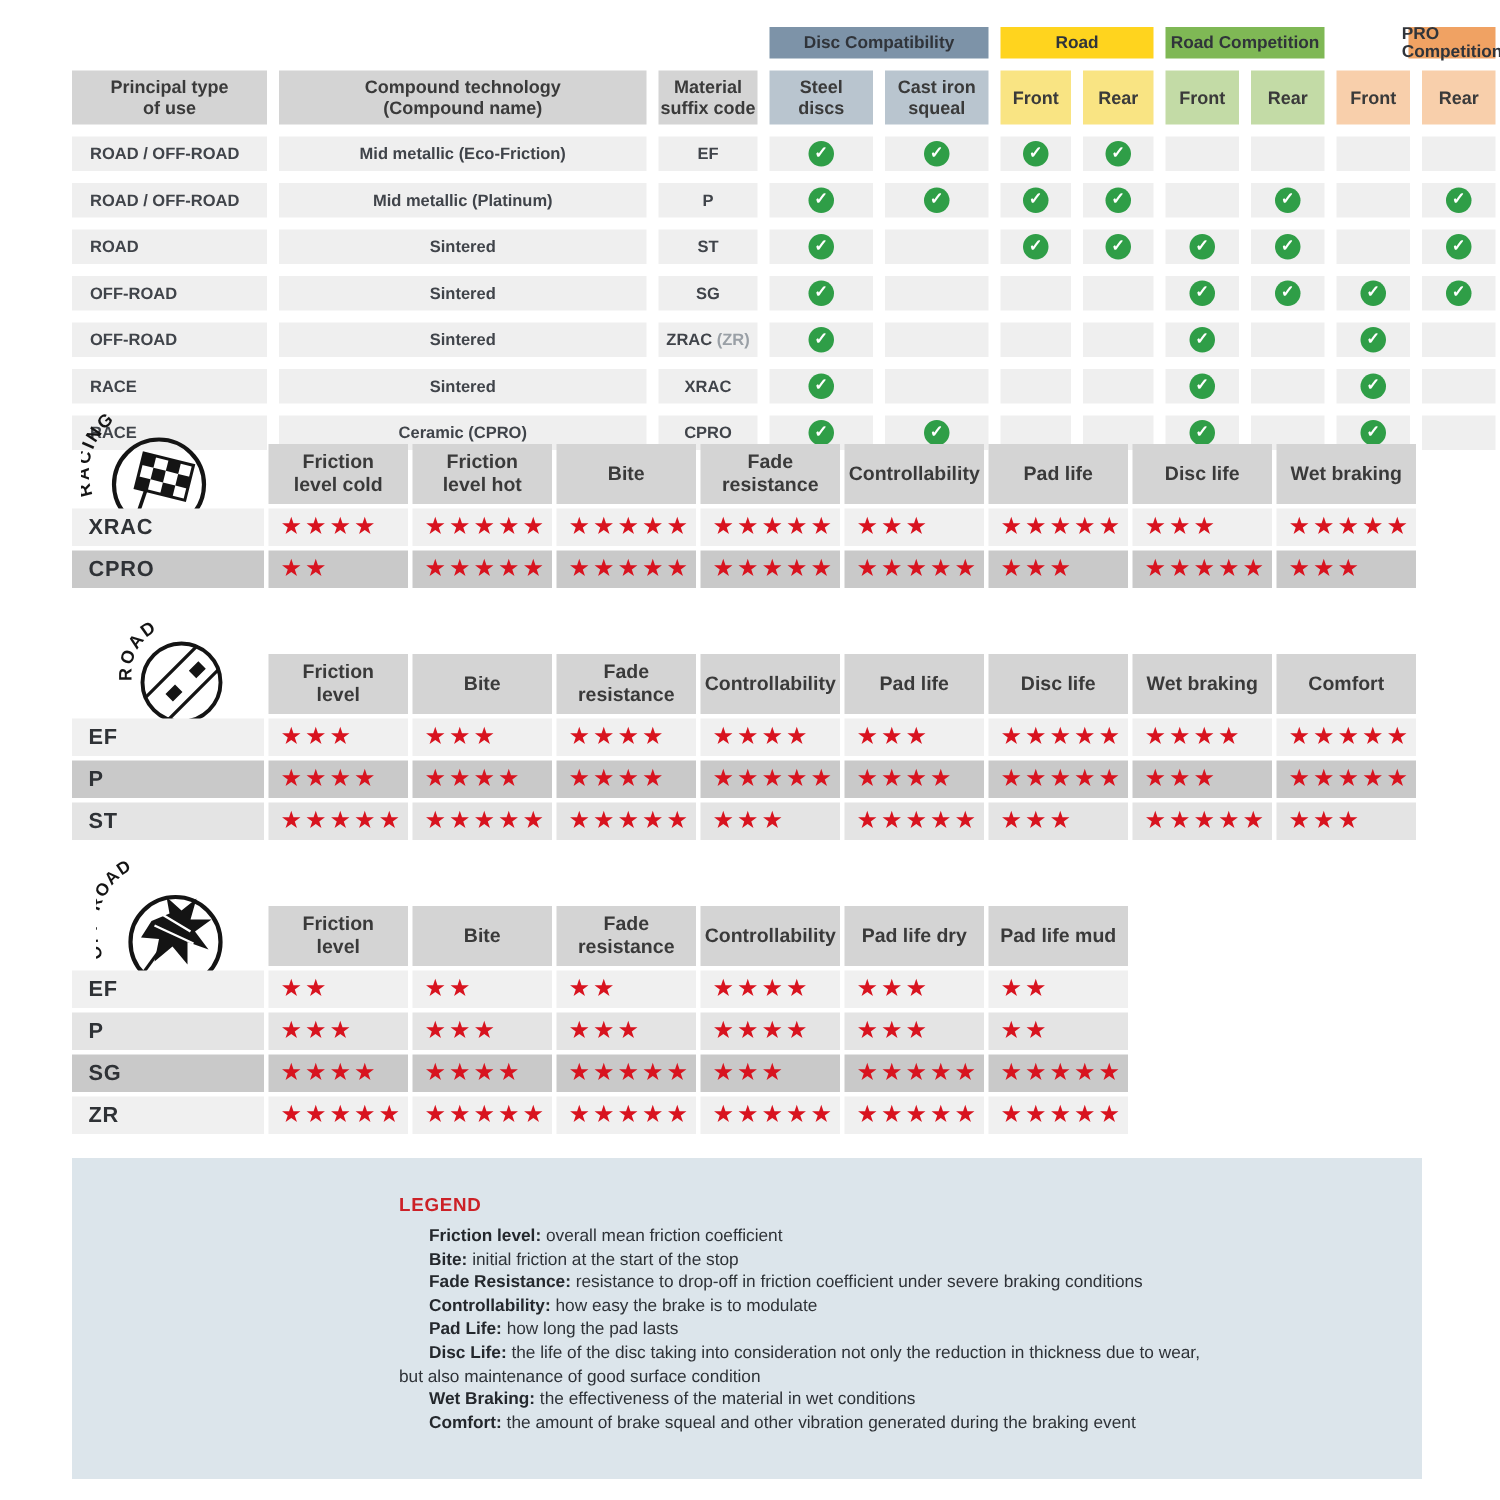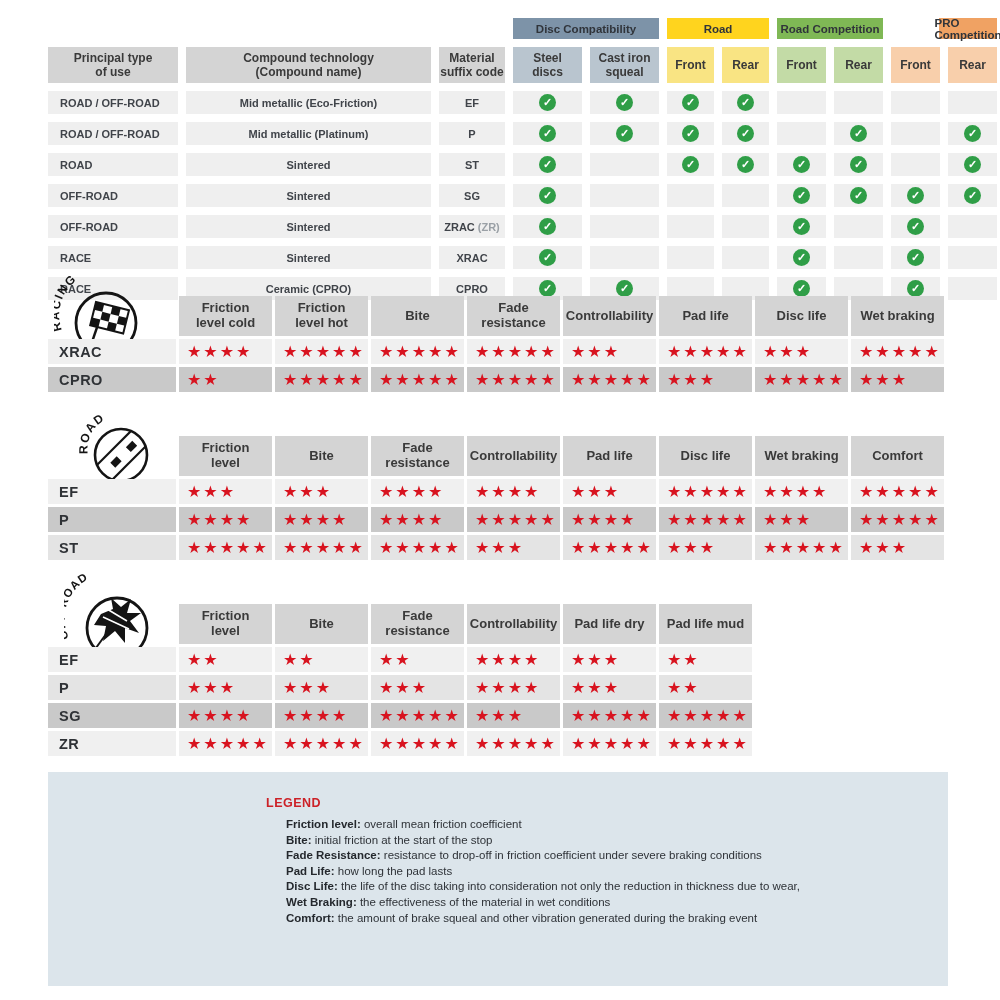--- a/index.html
+++ b/index.html
@@ -421,18 +421,20 @@
     <div class="cell rt-stars" title="5/5" style="background: rgb(240, 240, 240);">★★★★★</div>
     <div class="cell rt-stars" title="5/5" style="background: rgb(240, 240, 240);">★★★★★</div>
   </div>
 
 <div class="abs legend-box" style="left:48px; top:772px;">
   <div class="legend-title">LEGEND</div>
   <div>
       <div class="legend-line"><b>Friction level:</b> overall mean friction coefficient</div>
       <div class="legend-line"><b>Bite:</b> initial friction at the start of the stop</div>
       <div class="legend-line"><b>Fade Resistance:</b> resistance to drop-off in friction coefficient under severe braking conditions</div>
+      <div class="legend-line"><b>Controllability:</b> how easy the brake is to modulate</div>
       <div class="legend-line"><b>Pad Life:</b> how long the pad lasts</div>
       <div class="legend-line"><b>Disc Life:</b> the life of the disc taking into consideration not only the reduction in thickness due to wear,</div>
+      <div class="legend-line">but also maintenance of good surface condition</div>
       <div class="legend-line"><b>Wet Braking:</b> the effectiveness of the material in wet conditions</div>
       <div class="legend-line"><b>Comfort:</b> the amount of brake squeal and other vibration generated during the braking event</div>
     </div>
 </div>
 
 </body></html>

